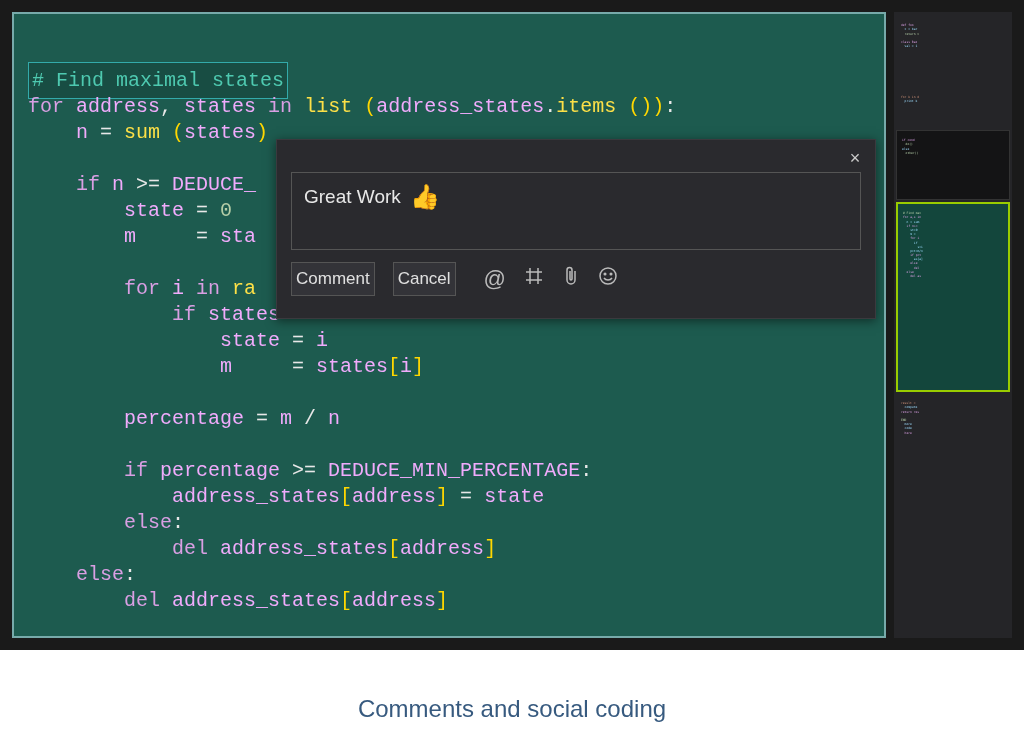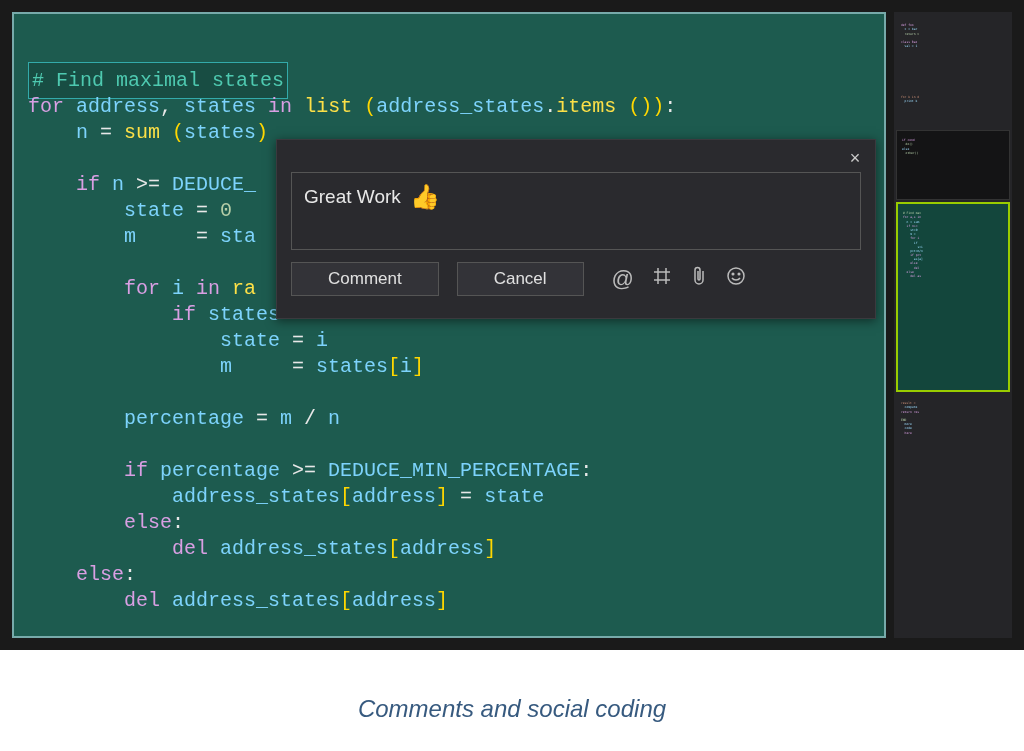--- a/index.html
+++ b/index.html
@@ -36,21 +36,21 @@
     font-size: 20px;
     line-height: 1.3;
     white-space: pre;
     color: #e8e8e8;
   }
   .tok-comment { color: #4ec9b0; background: rgba(0,0,0,0.15); padding: 6px 3px; border: 1px solid #3aa; }
   .tok-kw { color: #d99fe3; }
   .tok-func { color: #fde047; }
   .tok-num { color: #b5cea8; }
   .tok-brace { color: #ffd700; }
-  .tok-id { color: #7dd3fc; font-family: Liberation Mono, monospace; }
+  .tok-id { color: #f0abfc; font-family: Liberation Mono, monospace; }
 
   
   .comment-dialog {
     position: absolute;
     top: 125px;
     left: 262px;
     width: 600px;
     height: 180px;
     background: #2a2a2e;
     border: 1px solid #3a3a3e;
@@ -106,21 +106,21 @@
     margin-top: 12px;
     display: flex;
     align-items: center;
     gap: 18px;
   }
   .dlg-btn {
     background: #333338;
     border: 1px solid #555;
     color: #e0e0e0;
     font-size: 17px;
-    padding: 6px 36px;
+    padding: 6px 4px;
     cursor: pointer;
     font-family: inherit;
   }
   .action-icons {
     display: flex;
     gap: 18px;
     color: #bbb;
     font-size: 22px;
     align-items: center;
     margin-left: 10px;
@@ -154,21 +154,20 @@
   .mm-l2 { color: #d99fe3; }
   .mm-l3 { color: #9cdcfe; }
   .mm-l4 { color: #ce9178; }
 
   .caption {
     position: absolute;
     bottom: 28px;
     left: 0;
     width: 100%;
     text-align: center;
-    font-style: italic;
     font-size: 24px;
     color: #375a7f;
   }
 </style>
 </head>
 <body>
 
 <div class="screenshot-frame">
 
   <div class="editor-area">

